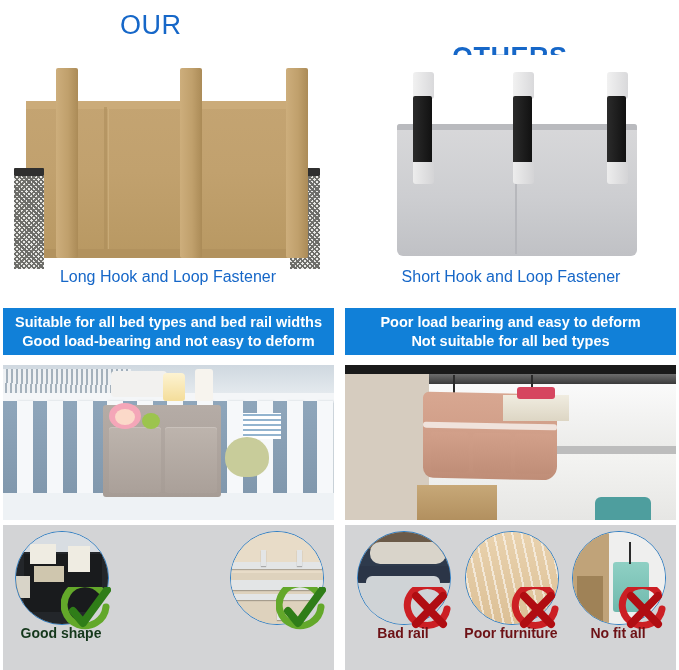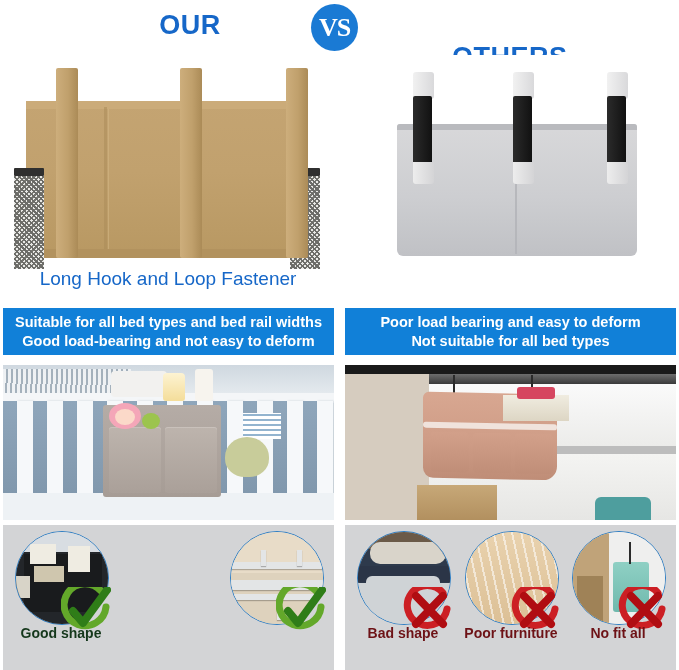--- a/index.html
+++ b/index.html
@@ -4,22 +4,22 @@
 <style>
   html,body{margin:0;padding:0;}
   body{
     width:679px;height:670px;background:#ffffff;
     font-family:"Liberation Sans",sans-serif;overflow:hidden;
   }
   .page{position:relative;width:679px;height:670px;}
 
   
   .header{position:absolute;left:0;top:0;width:679px;height:55px;}
-  .hdr-our{position:absolute;left:120px;top:10px;width:140px;text-align:center;
-    font-size:27px;font-weight:bold;color:#1667c8;letter-spacing:.5px;}
+  .hdr-our{position:absolute;left:120px;top:10px;width:140px;text-align:left;
+    font-size:27px;font-weight:normal;color:#1667c8;letter-spacing:.5px;}
   .hdr-others{position:absolute;left:452px;top:10px;width:160px;text-align:left;
     font-size:27px;font-weight:bold;color:#1667c8;letter-spacing:.5px;margin-top:32px;}
   .vs-badge{position:absolute;left:311px;top:4px;width:47px;height:47px;
     border-radius:50%;background:#1a7ad4;display:flex;align-items:center;justify-content:center;}
   .vs-badge span{font-family:"Liberation Serif",serif;font-size:26px;font-weight:bold;
     color:#ffffff;line-height:1;letter-spacing:-1px;}
 
   
   .showcase{position:absolute;left:0;top:55px;width:679px;height:250px;background:#fff;}
 
@@ -60,21 +60,21 @@
 
   
   .dim{position:absolute;left:345px;top:68px;width:28px;height:190px;}
   .dim-line{position:absolute;left:13px;top:0;width:2px;height:190px;background:#2f6fa8;}
   .dim-cap{position:absolute;left:4px;width:20px;height:2px;background:#2f6fa8;}
   .dim-label{position:absolute;left:-19px;top:65px;width:66px;text-align:center;
     font-size:14px;font-weight:bold;color:#1667c8;line-height:15px;background:#fff;padding:3px 0;}
 
   
   .cap-row{position:absolute;left:0;top:268px;width:679px;height:34px;}
-  .cap{position:absolute;top:0;font-size:19px;color:#1667c8;text-align:center;}
+  .cap{position:absolute;top:0;font-size:16px;color:#1667c8;text-align:center;}
   .cap-left{left:8px;width:320px;}
   .cap-right{left:348px;width:326px;}
 
   
   .panel{position:absolute;top:308px;width:382px;height:362px;}
   .panel-left{left:3px;}
   .panel-right{left:345px;}
 
   .banner{position:absolute;left:0;top:0;width:331px;height:47px;background:#1180d8;
     display:flex;flex-direction:column;align-items:center;justify-content:center;}
@@ -174,23 +174,20 @@
   .teal-bag{position:absolute;left:40px;top:30px;width:36px;height:50px;
     background:linear-gradient(180deg,#8fd0c4,#6fb9ad);border-radius:3px;}
 </style>
 </head>
 <body>
 
 <div class="page">
 
   <div class="header">
     <div class="hdr-our">OUR</div>
-    <div class="vs-badge">
-      <span>VS</span>
-    </div>
     <div class="hdr-others">OTHERS</div>
   </div>
 
   <div class="showcase">
 
     <div class="prod-our">
       <div class="our-body">
         <div class="our-seam" style="left:78px"></div>
         <div class="our-seam" style="left:170px"></div>
         <div class="our-panel-sh" style="left:82px"></div>
@@ -223,20 +220,21 @@
       <div class="sstrap" style="left:222px">
         <div class="top"></div>
         <div class="velcro"></div>
         <div class="tail"></div>
       </div>
     </div>
   </div>
 
   <div class="cap-row">
     <div class="cap cap-left">Long Hook and Loop Fastener</div>
+    <div class="cap cap-right">Short Hook and Loop Fastener</div>
   </div>
 
   <div class="panel panel-left">
 
     <div class="banner">
       <div>Suitable for all bed types and bed rail widths</div>
       <div>Good load-bearing and not easy to deform</div>
     </div>
 
     <div class="photo">
@@ -365,21 +363,21 @@
             <div class="dk-blk" style="left:0px;top:34px;width:92px;height:16px;background:#2b3547;"></div>
             <div class="dk-paper" style="left:8px;top:44px;width:74px;height:40px;background:#cfd3d6;border-radius:6px 6px 14px 14px;"></div>
           </div>
         </div>
         <div class="mark cross">
           <svg viewBox="0 0 50 46">
             <path d="M40 6 A20 20 0 1 0 44 22" fill="none" stroke="#cc1f24" stroke-width="7" stroke-linecap="round"></path>
             <path d="M13 9 L40 37 M40 9 L13 37" fill="none" stroke="#b00d12" stroke-width="8" stroke-linecap="round"></path>
           </svg>
         </div>
-        <div class="icon-label lbl-bad">Bad shape</div>
+        <div class="icon-label lbl-bad">Bad rail</div>
       </div>
 
       <div class="icon-cell" style="left:114px">
         <div class="circle">
           <div class="cf fill-wood2"></div>
         </div>
         <div class="mark cross">
           <svg viewBox="0 0 50 46">
             <path d="M40 6 A20 20 0 1 0 44 22" fill="none" stroke="#cc1f24" stroke-width="7" stroke-linecap="round"></path>
             <path d="M13 9 L40 37 M40 9 L13 37" fill="none" stroke="#b00d12" stroke-width="8" stroke-linecap="round"></path>

